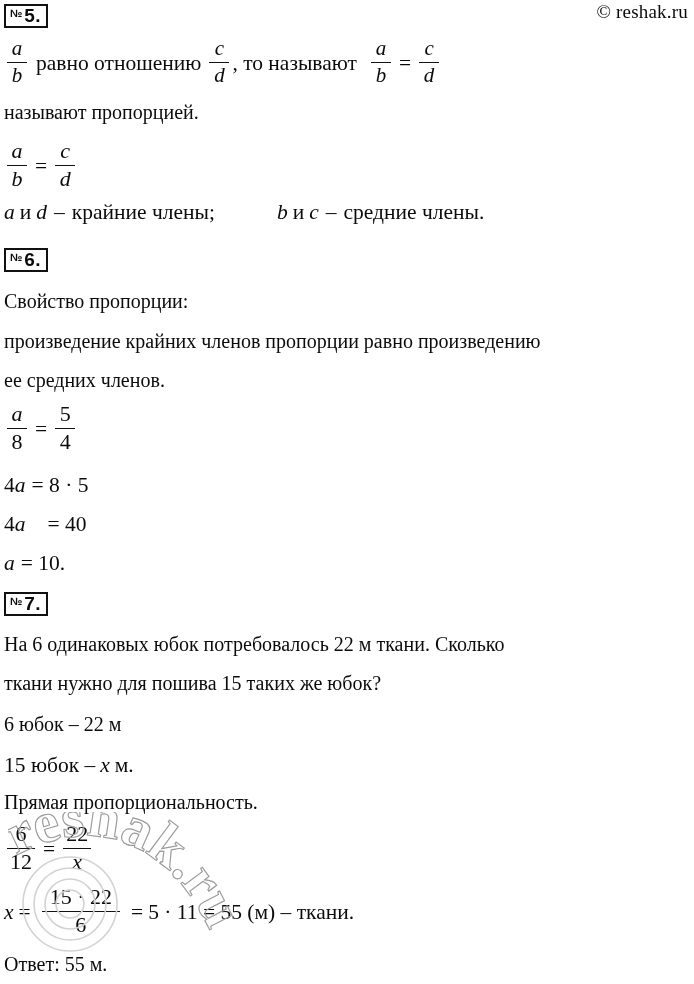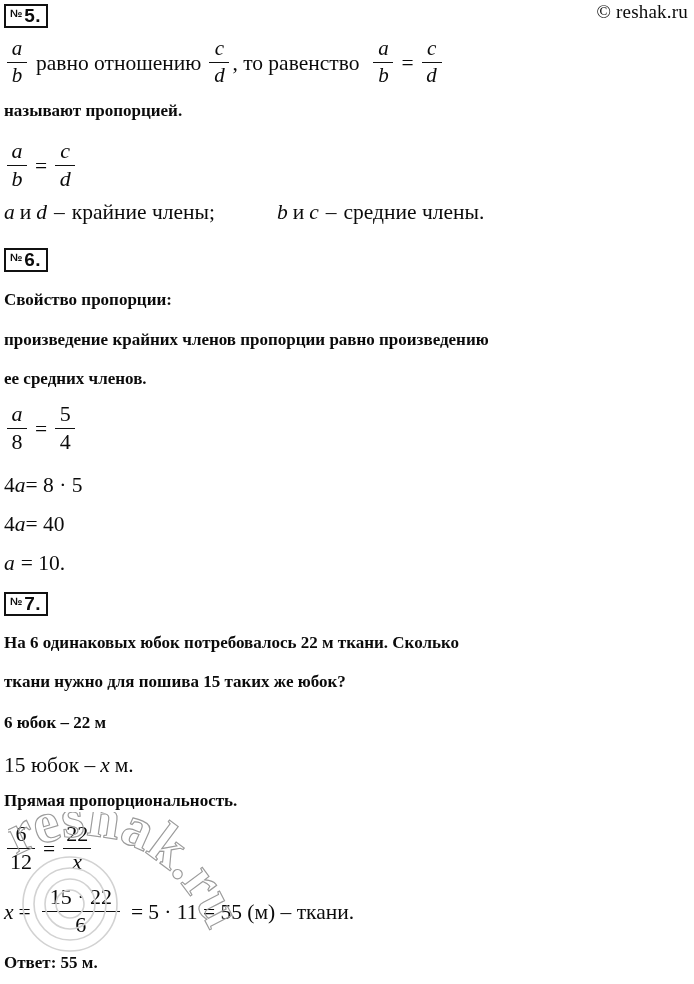--- a/index.html
+++ b/index.html
@@ -57,24 +57,23 @@
   .badge .num {
     font-family: "Liberation Sans", "DejaVu Sans", sans-serif;
     font-size: 19px;
     font-weight: 700;
     letter-spacing: .3px;
   }
   .badge-row { margin: 0; padding: 0; }
 
   
   .line {
-    font-size: 17px;
+    font-size: 20px;
     line-height: 1.05;
     white-space: nowrap;
-    font-weight: bold;
   }
   .it { font-style: italic; }
 
   
   .frac {
     display: inline-flex;
     flex-direction: column;
     align-items: center;
     vertical-align: middle;
     margin: 0 3px;
@@ -150,21 +149,21 @@
       <span class="num it">a</span>
       <span class="bar"></span>
       <span class="den it">b</span>
     </span>
     <span style="margin-left:6px">равно отношению</span>
     <span class="frac" style="margin-left:8px">
       <span class="num it">c</span>
       <span class="bar"></span>
       <span class="den it">d</span>
     </span>
-    <span>, то равенство</span>
+    <span>, то называют</span>
     <span class="frac" style="margin-left:14px">
       <span class="num it">a</span>
       <span class="bar"></span>
       <span class="den it">b</span>
     </span>
     <span class="eq">=</span>
     <span class="frac">
       <span class="num it">c</span>
       <span class="bar"></span>
       <span class="den it">d</span>
@@ -221,27 +220,27 @@
     <span class="frac big">
       <span class="num">5</span>
       <span class="bar"></span>
       <span class="den">4</span>
     </span>
   </div>
 
   <div class="row" style="position:absolute; left:4px; top:473px;">
     <span>4</span>
     <span class="it">a</span>
-    <span style="">= 8 · 5</span>
+    <span style="margin-left:6px">= 8 · 5</span>
   </div>
 
   <div class="row" style="position:absolute; left:4px; top:512px;">
     <span>4</span>
     <span class="it">a</span>
-    <span style="margin-left:0">= 40</span>
+    <span style="margin-left:22px">= 40</span>
   </div>
 
   <div class="row" style="position:absolute; left:4px; top:551px;">
     <span class="it">a</span>
     <span style="margin-left:6px">= 10.</span>
   </div>
 
   <div class="badge-row" style="position:absolute; left:4px; top:592px;">
     <span class="badge">
       <span class="no">№</span>

